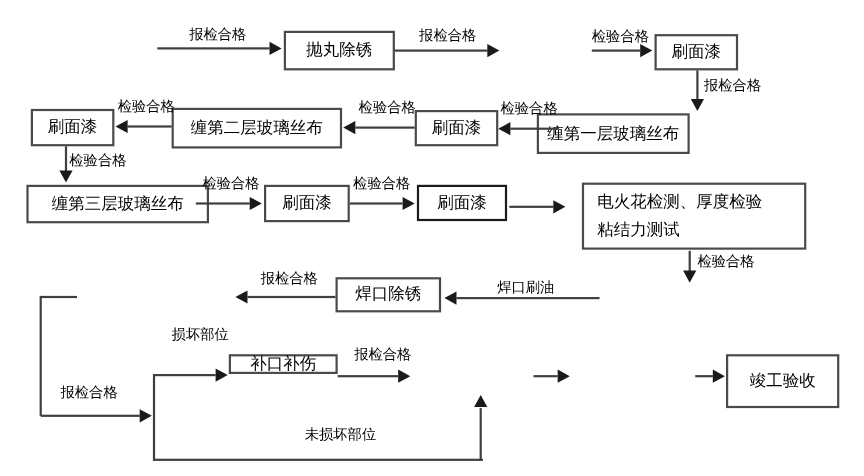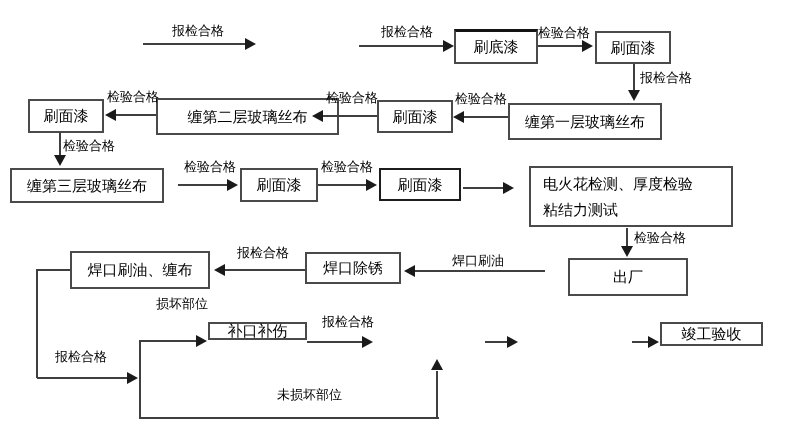--- a/index.html
+++ b/index.html
@@ -46,40 +46,38 @@
     line-height:1.15;
     white-space:nowrap;
     color:#000000;
   }
 </style>
 </head>
 <body>
 
 <div id="canvas">
 
-  <div class="node thick-top" style="left:454px;top:29px;width:84px;height:35px">刷底漆</div>
+  <div class="node" style="left:258px;top:28px;width:101px;height:36px">抛丸除锈</div>
   <div class="node" style="left:595px;top:31px;width:76px;height:33px">刷面漆</div>
 
-  <div class="node" style="left:508px;top:103px;width:154px;height:37px">缠第一层玻璃丝布</div>
+  <div class="node" style="left:488px;top:103px;width:139px;height:37px">缠第一层玻璃丝布</div>
   <div class="node" style="left:377px;top:100px;width:76px;height:33px">刷面漆</div>
-  <div class="node" style="left:156px;top:98px;width:183px;height:37px">缠第二层玻璃丝布</div>
+  <div class="node" style="left:156px;top:98px;width:155px;height:37px">缠第二层玻璃丝布</div>
   <div class="node" style="left:28px;top:99px;width:76px;height:34px">刷面漆</div>
 
-  <div class="node" style="left:10px;top:168px;width:154px;height:35px">缠第三层玻璃丝布</div>
+  <div class="node" style="left:24px;top:168px;width:166px;height:35px">缠第三层玻璃丝布</div>
   <div class="node" style="left:240px;top:168px;width:78px;height:34px">刷面漆</div>
   <div class="node bold" style="left:379px;top:168px;width:82px;height:33px">刷面漆</div>
   <div class="node multiline" style="left:529px;top:166px;width:204px;height:61px">电火花检测、厚度检验
 粘结力测试</div>
 
-  <div class="node" style="left:568px;top:258px;width:120px;height:38px">出厂</div>
   <div class="node" style="left:305px;top:252px;width:96px;height:32px">焊口除锈</div>
-  <div class="node" style="left:70px;top:251px;width:140px;height:38px">焊口刷油、缠布</div>
 
   <div class="node" style="left:208px;top:322px;width:99px;height:18px">补口补伤</div>
-  <div class="node" style="left:660px;top:322px;width:103px;height:24px">竣工验收</div>
+  <div class="node" style="left:660px;top:322px;width:103px;height:49px">竣工验收</div>
 
   <i class="hl" style="left:143px;top:43px;width:102px"></i>
   <i class="ah ar" style="left:245px;top:38px"></i>
   <span class="elbl" style="left:172px;top:24px">报检合格</span>
 
   <i class="hl" style="left:359px;top:45px;width:84px"></i>
   <i class="ah ar" style="left:443px;top:40px"></i>
   <span class="elbl" style="left:381px;top:25px">报检合格</span>
 
   <i class="hl" style="left:538px;top:45px;width:44px"></i>

